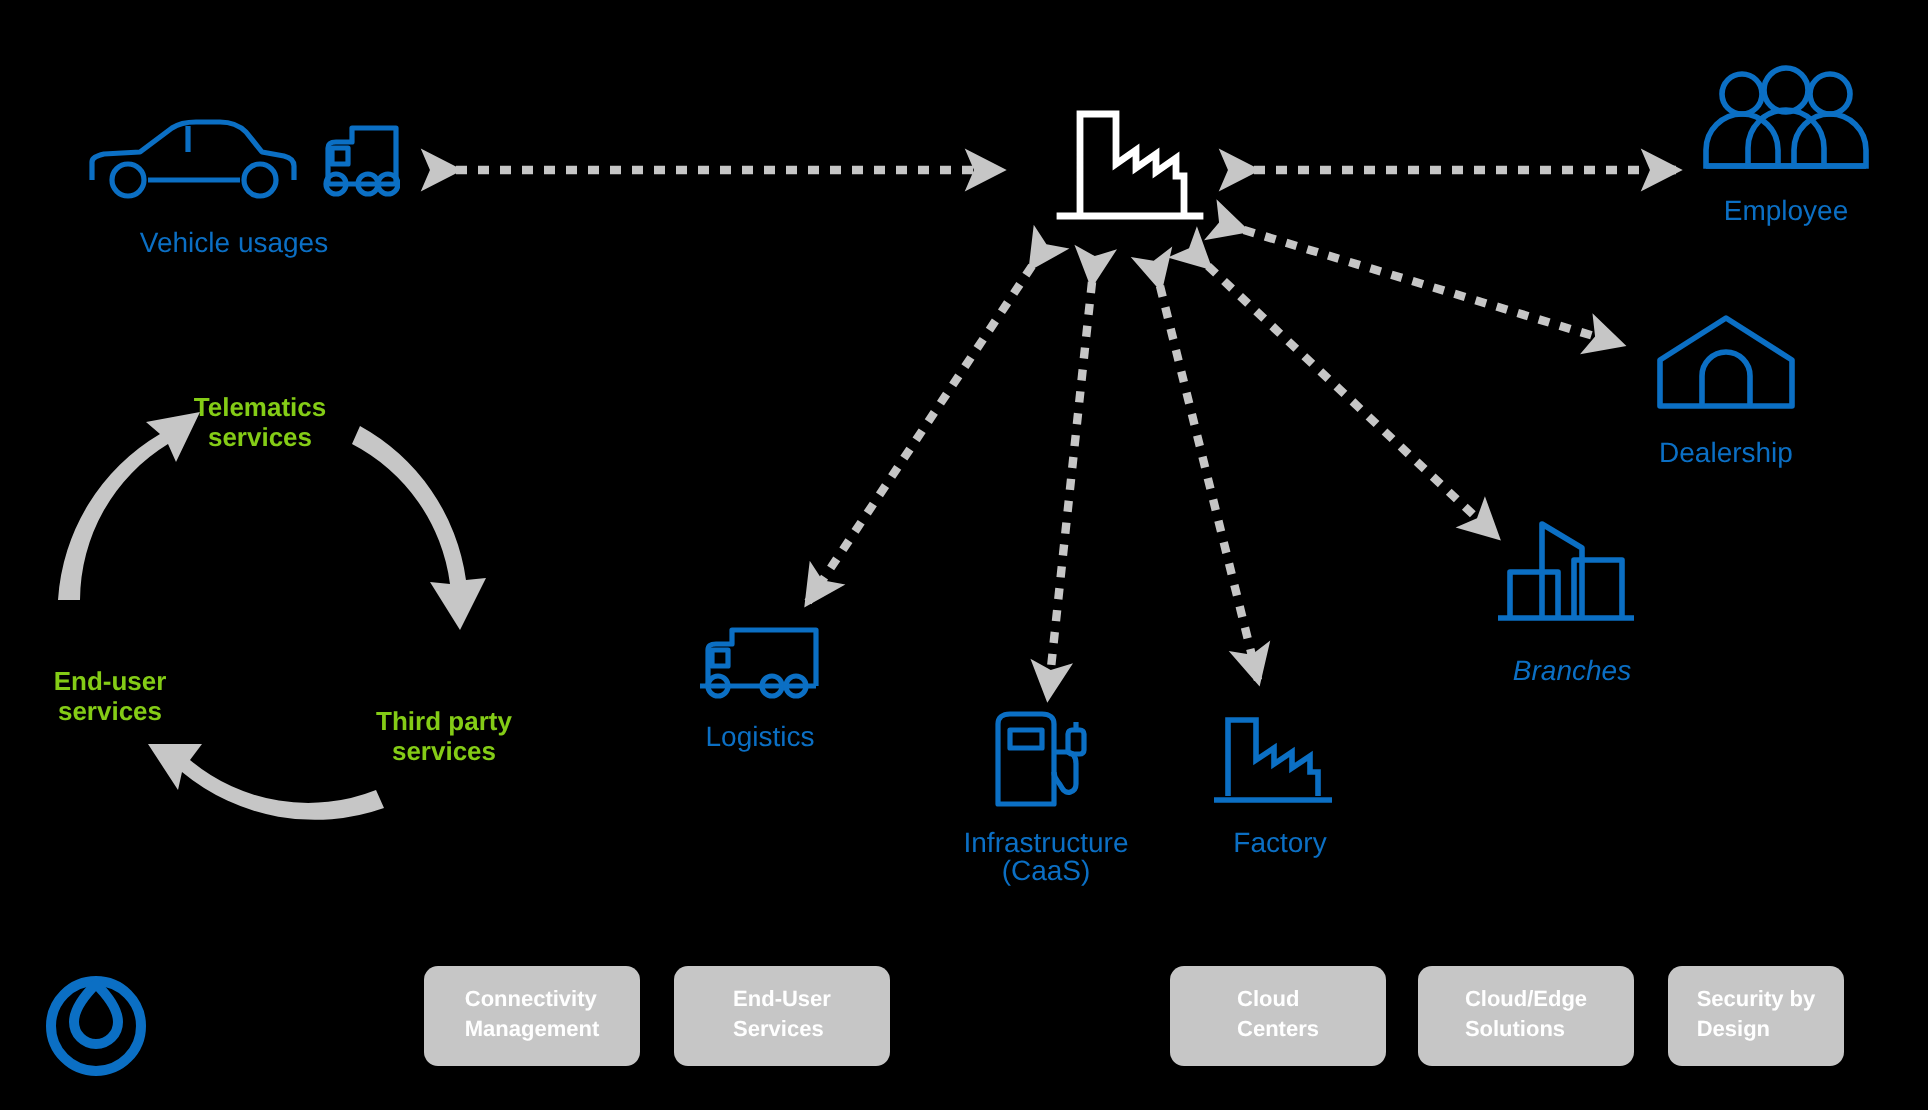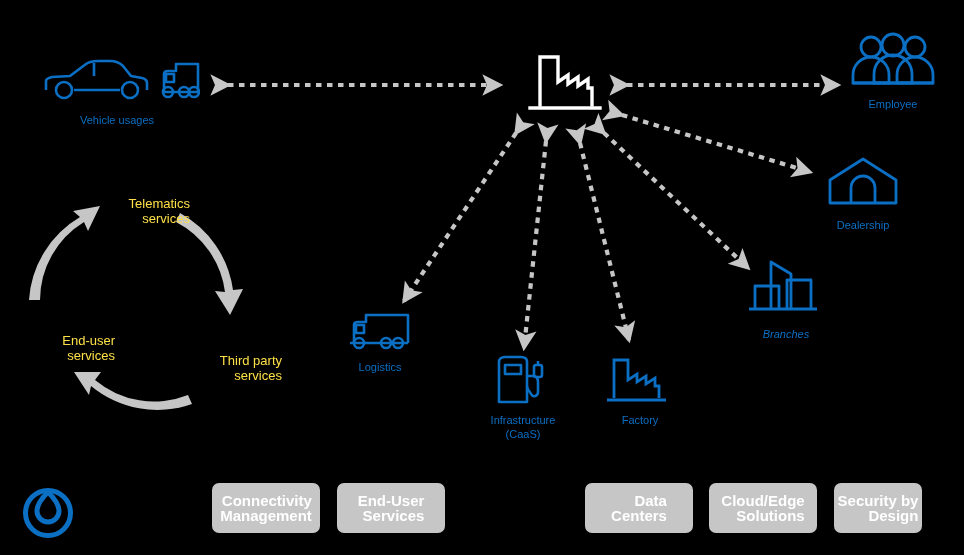--- a/index.html
+++ b/index.html
@@ -1,26 +1,26 @@
 <!DOCTYPE html>
 <html><head>
 <meta charset="utf-8">
 <style>
   html,body{margin:0;padding:0;background:#000;}
   body{width:964px;height:555px;position:relative;overflow:hidden;
        font-family:"Liberation Sans","DejaVu Sans",sans-serif;}
   #stage{position:absolute;inset:0;width:964px;height:555px;}
   svg.layer{position:absolute;left:0;top:0;width:964px;height:555px;overflow:visible;}
   .node{position:absolute;text-align:center;}
-  .node .lbl{font-size:11px;line-height:14px;color:#0b6fc4;white-space:pre-line;margin-top:3px;}
-  .cyc-lbl{position:absolute;text-align:right;color:#fde047;font-size:13px;
-           font-weight:normal;line-height:15px;white-space:pre-line;}
+  .node .lbl{font-size:14px;line-height:14px;color:#0b6fc4;white-space:pre-line;margin-top:3px;}
+  .cyc-lbl{position:absolute;text-align:center;color:#84cc16;font-size:13px;
+           font-weight:bold;line-height:15px;white-space:pre-line;}
   .btn{position:absolute;background:#c6c6c6;border-radius:7px;color:#fff;
-       font-size:15px;font-weight:bold;line-height:15px;display:flex;
-       align-items:center;justify-content:center;text-align:right;white-space:pre-line;}
+       font-size:11px;font-weight:bold;line-height:15px;display:flex;
+       align-items:center;justify-content:center;text-align:left;white-space:pre-line;}
   .logo{position:absolute;left:18px;top:482px;width:60px;height:60px;}
 </style>
 </head>
 <body>
 
 <div id="stage">
 
   <svg class="layer" viewBox="0 0 964 555">
     <defs>
       <marker id="ah" markerWidth="6" markerHeight="6" refX="4.6" refY="3" orient="auto" markerUnits="strokeWidth">
@@ -170,20 +170,20 @@
     <g stroke="#0b6fc4" fill="none">
       <circle cx="30" cy="31" r="22.5" stroke-width="5"></circle>
       <path d="M30,10 C38,18 41,24 41,29 A11,11 0 0 1 19,29 C19,24 22,18 30,10 Z" stroke-width="5" stroke-linejoin="round"></path>
     </g>
   </svg>
 
   <div class="btn" style="left:212px;top:483px;width:108px;height:50px;">Connectivity
 Management</div>
   <div class="btn" style="left:337px;top:483px;width:108px;height:50px;">End-User
 Services</div>
-  <div class="btn" style="left:585px;top:483px;width:108px;height:50px;">Data
+  <div class="btn" style="left:585px;top:483px;width:108px;height:50px;">Cloud
 Centers</div>
   <div class="btn" style="left:709px;top:483px;width:108px;height:50px;">Cloud/Edge
 Solutions</div>
   <div class="btn" style="left:834px;top:483px;width:88px;height:50px;">Security by
 Design</div>
 
 </div>
 
 </body></html>

